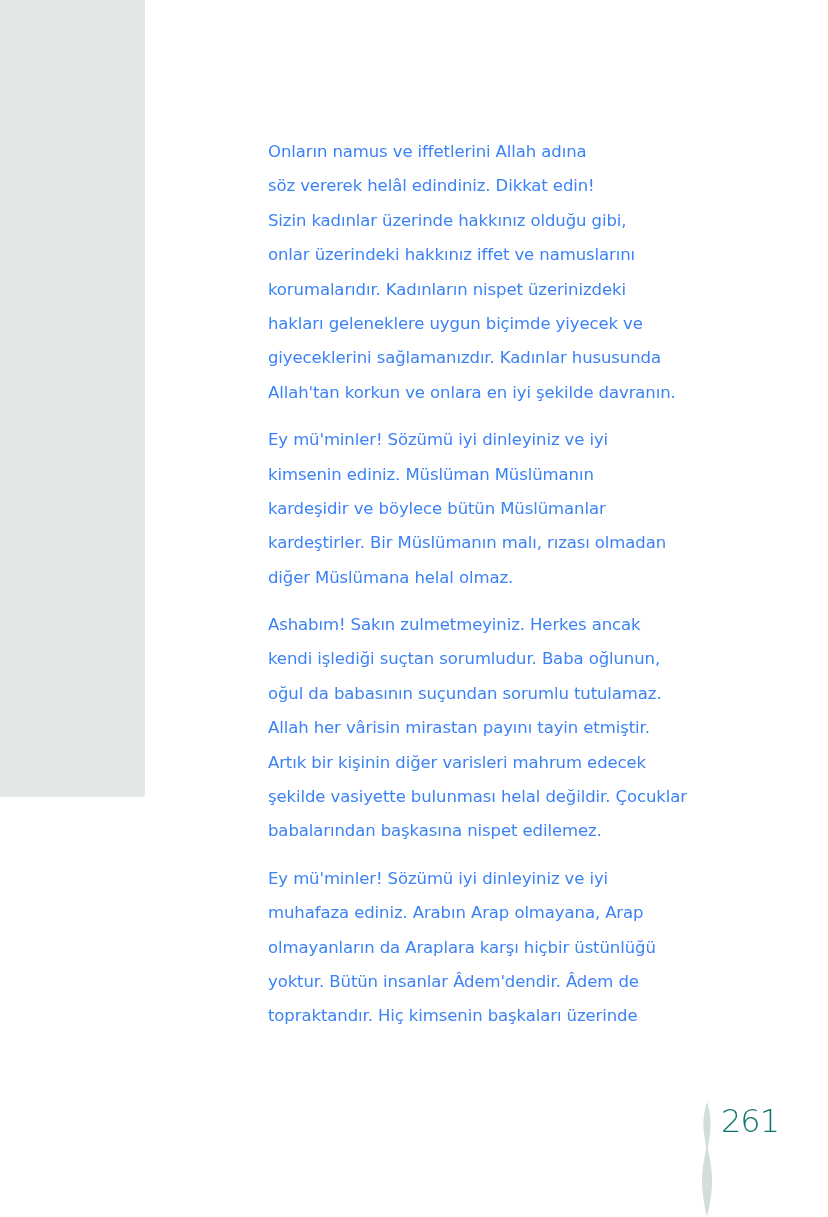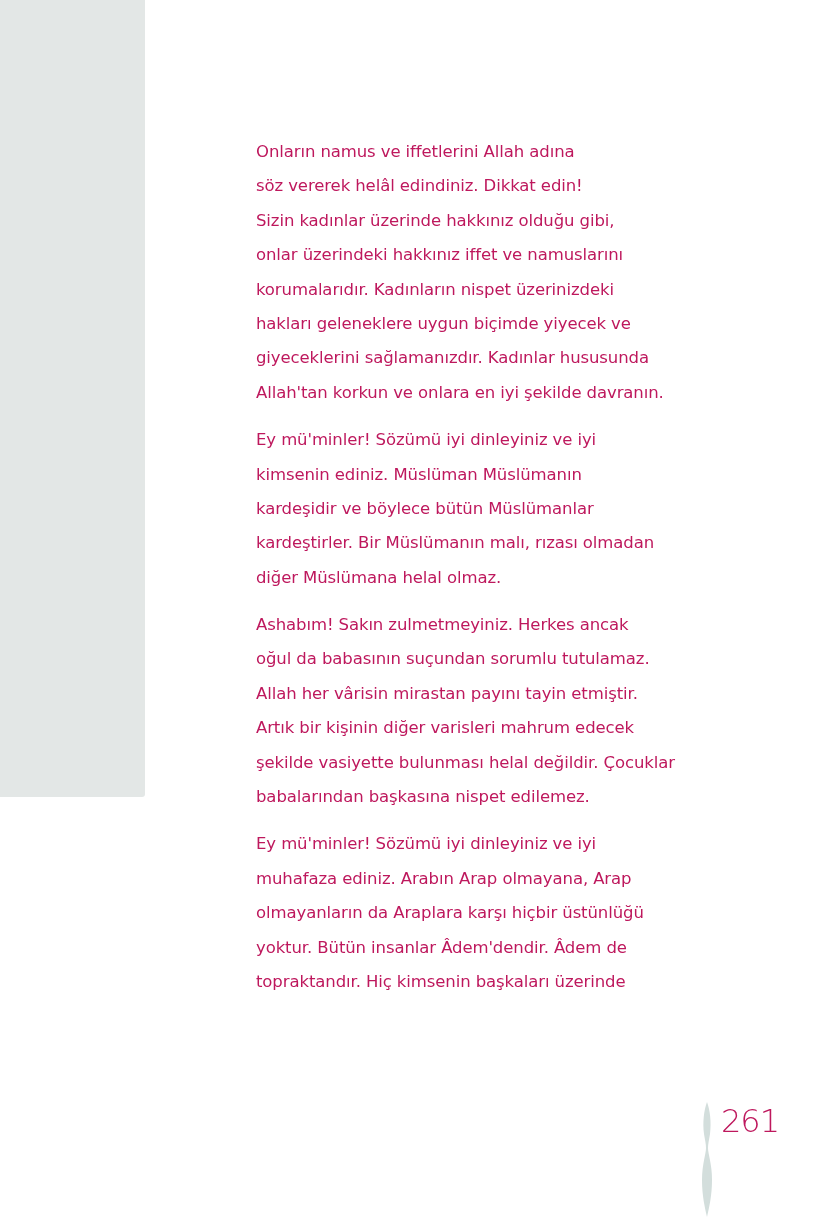--- a/index.html
+++ b/index.html
@@ -18,43 +18,43 @@
       position: absolute;
       left: 0;
       top: 0;
       width: 145px;
       height: 797px;
       background: #e3e7e6;
       border-bottom-right-radius: 3px;
     }
     .text-block {
       position: absolute;
-      left: 256px;
+      left: 268px;
       top: 138px;
       width: 430px;
-      color: #be185d;
+      color: #3b82f6;
       font-size: 16.5px;
       letter-spacing: -0.1px;
     }
     .para {
       margin: 0 0 13px 0;
     }
     .line {
       display: block;
       height: 34.4px;
       line-height: 28px;
       white-space: nowrap;
     }
     .page-number {
       position: absolute;
       left: 721px;
       top: 1102px;
       font-size: 32px;
       font-weight: 300;
-      color: #be185d;
+      color: #0f766e;
       font-family: "DejaVu Sans", sans-serif;
       letter-spacing: -1px;
     }
     .spindle {
       position: absolute;
       left: 699px;
       top: 1102px;
       width: 16px;
       height: 115px;
     }
@@ -77,20 +77,21 @@
   </p>
   <p class="para">
     <span class="line">Ey mü'minler! Sözümü iyi dinleyiniz ve iyi</span>
     <span class="line">kimsenin ediniz. Müslüman Müslümanın</span>
     <span class="line">kardeşidir ve böylece bütün Müslümanlar</span>
     <span class="line">kardeştirler. Bir Müslümanın malı, rızası olmadan</span>
     <span class="line">diğer Müslümana helal olmaz.</span>
   </p>
   <p class="para">
     <span class="line">Ashabım! Sakın zulmetmeyiniz. Herkes ancak</span>
+    <span class="line">kendi işlediği suçtan sorumludur. Baba oğlunun,</span>
     <span class="line">oğul da babasının suçundan sorumlu tutulamaz.</span>
     <span class="line">Allah her vârisin mirastan payını tayin etmiştir.</span>
     <span class="line">Artık bir kişinin diğer varisleri mahrum edecek</span>
     <span class="line">şekilde vasiyette bulunması helal değildir. Çocuklar</span>
     <span class="line">babalarından başkasına nispet edilemez.</span>
   </p>
   <p class="para">
     <span class="line">Ey mü'minler! Sözümü iyi dinleyiniz ve iyi</span>
     <span class="line">muhafaza ediniz. Arabın Arap olmayana, Arap</span>
     <span class="line">olmayanların da Araplara karşı hiçbir üstünlüğü</span>

